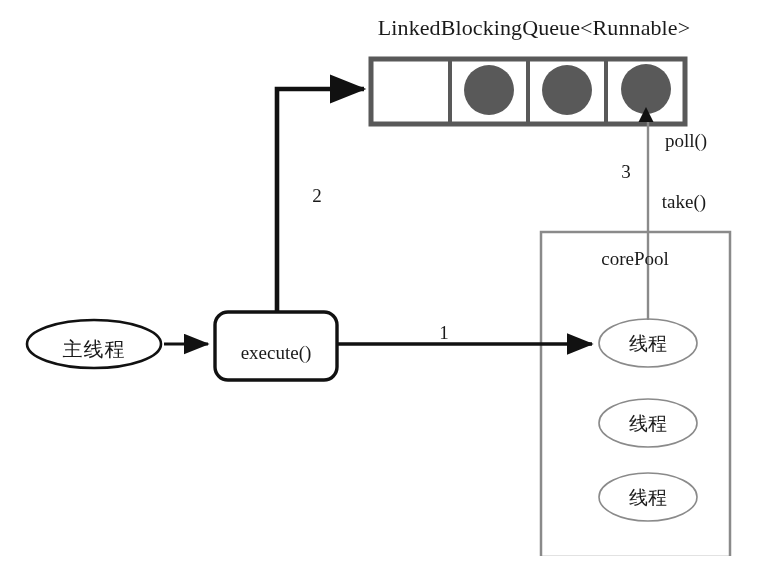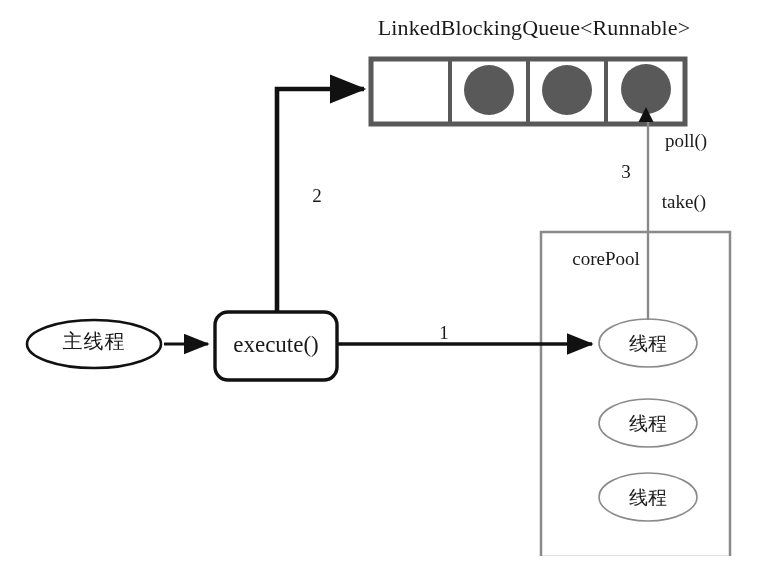--- a/index.html
+++ b/index.html
@@ -32,21 +32,22 @@
     font-size: 22px;
     letter-spacing: 0.1px;
   }
   .num-text {
     font-size: 19px;
   }
   .method-text {
     font-size: 19px;
   }
   .box-text {
-    font-size: 23px;
+    font-size: 19px;
+    margin-top: 8px;
   }
   .cn-text {
     font-family: Liberation Sans, sans-serif;
     font-size: 19px;
     color: #1a1a1a;
   }
   .cn-text-lg {
     font-family: "DejaVu Sans", "Liberation Sans", sans-serif;
     font-size: 20px;
     color: #1a1a1a;
@@ -98,25 +99,25 @@
     <line x1="338" y1="344" x2="592" y2="344" stroke="#111111" stroke-width="3.4" marker-end="url(#arrow-dark)"></line>
 
     <path d="M277,312 L277,89 L364,89" fill="none" stroke="#111111" stroke-width="4.6" marker-end="url(#arrow-dark)"></path>
 
     <path d="M648,320 L648,118" fill="none" stroke="#8a8a8a" stroke-width="2.4"></path>
     <path d="M646,107 L653.5,122 L638.5,122 Z" fill="#111111"></path>
   </svg>
 
   <div class="lbl title-text center-abs" style="left:534px; top:28px;">LinkedBlockingQueue&lt;Runnable&gt;</div>
 
-  <div class="lbl cn-text-lg center-abs" style="left:94px; top:341px;font-family:Liberation Serif, serif;">主线程</div>
+  <div class="lbl cn-text-lg center-abs" style="left:94px; top:349px;font-family:Liberation Serif, serif;">主线程</div>
 
   <div class="lbl box-text center-abs" style="left:276px; top:345px;">execute()</div>
 
-  <div class="lbl method-text center-abs" style="left:606px; top:259px;">corePool</div>
+  <div class="lbl method-text center-abs" style="left:635px; top:259px;">corePool</div>
 
   <div class="lbl cn-text center-abs" style="left:648px; top:344px;">线程</div>
   <div class="lbl cn-text center-abs" style="left:648px; top:424px;">线程</div>
   <div class="lbl cn-text center-abs" style="left:648px; top:498px;">线程</div>
 
   <div class="lbl num-text center-abs" style="left:444px; top:333px;">1</div>
   <div class="lbl num-text center-abs" style="left:317px; top:196px;">2</div>
   <div class="lbl num-text center-abs" style="left:626px; top:172px;">3</div>
 
   <div class="lbl method-text center-abs" style="left:686px; top:141px;">poll()</div>

